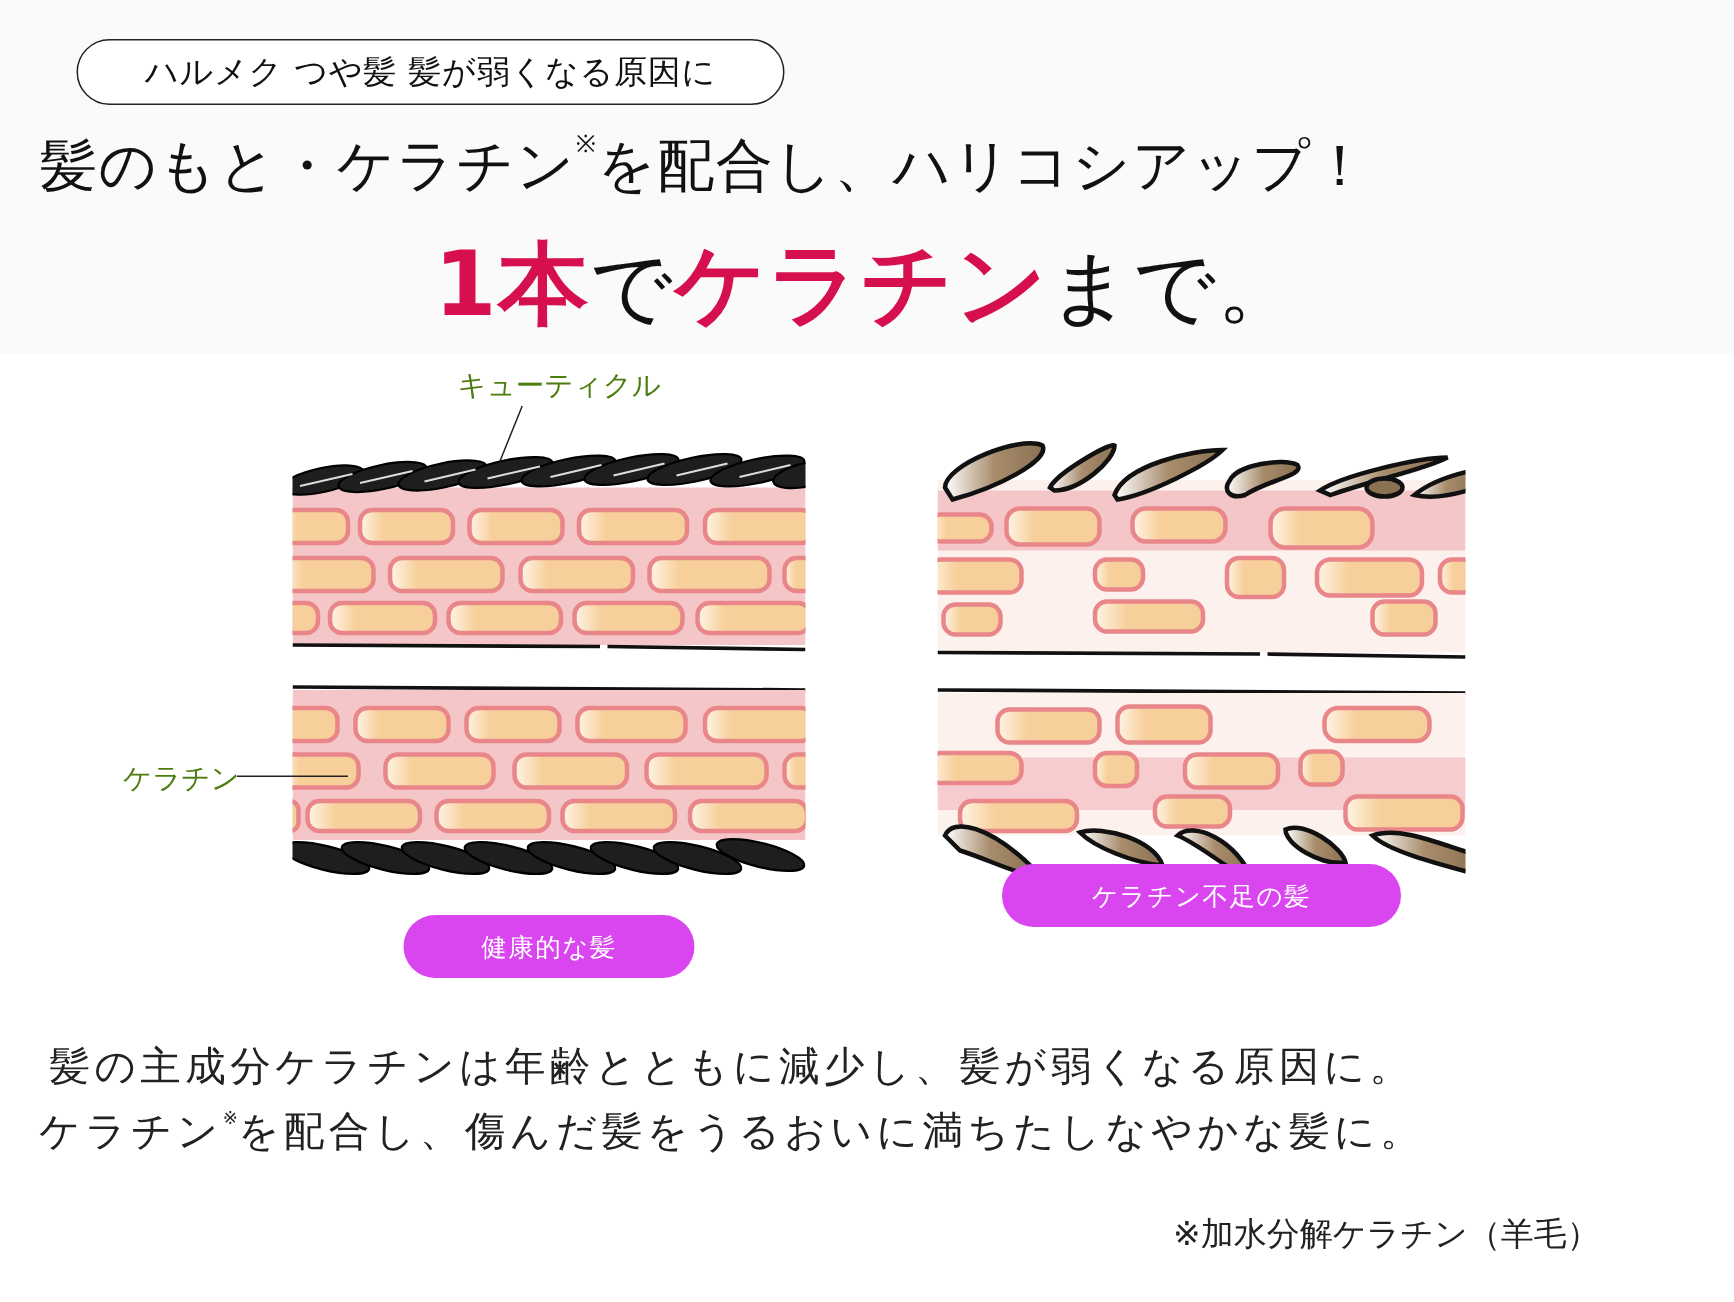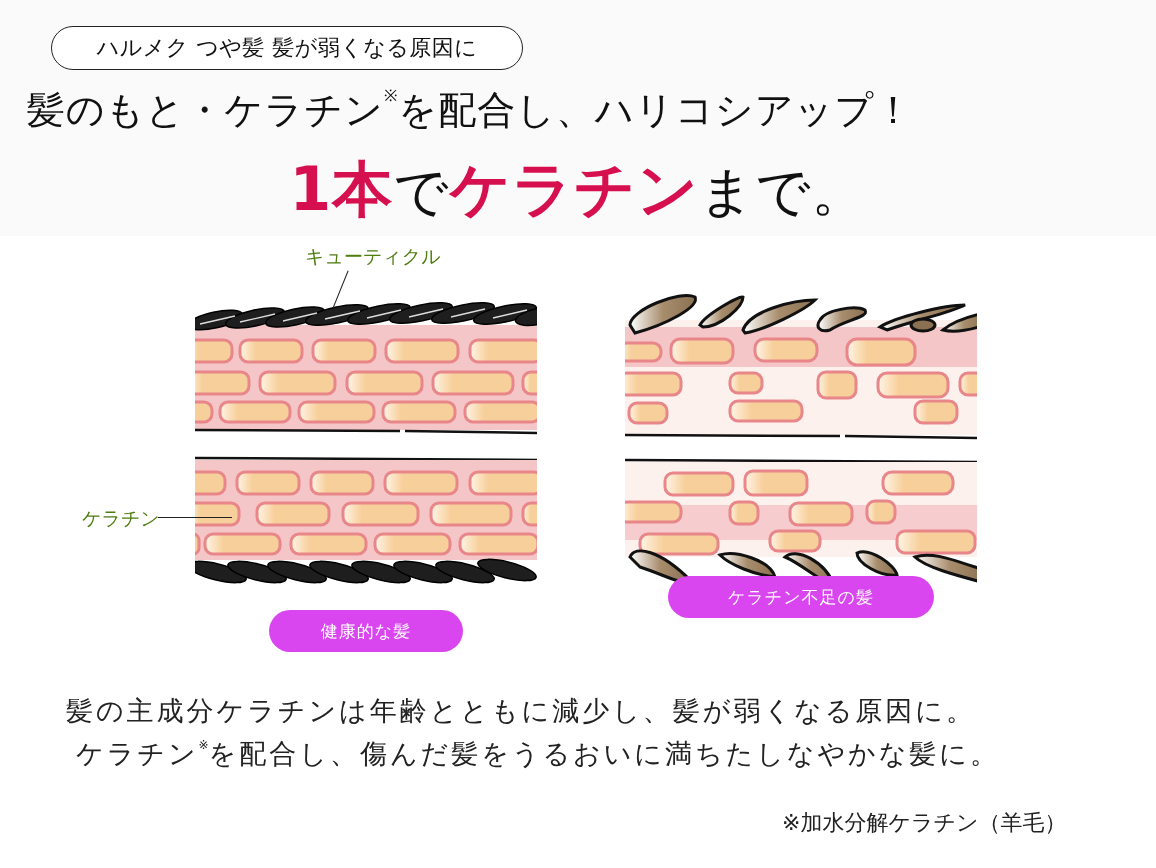--- a/index.html
+++ b/index.html
@@ -8,21 +8,21 @@
     .product-pill { position: absolute; left: 51px; top: 26px; width: 472px; height: 44px; border: 1.5px solid #222; border-radius: 22px; background: #fff; display: flex; align-items: center; justify-content: center; font-size: 22px; letter-spacing: 0.5px; color: #111; }
     .headline { position: absolute; left: 0; top: 84px; width: 940px; text-align: center; font-size: 38px; letter-spacing: 1px; color: #111; font-family: Liberation Mono, monospace; }
     .headline sup { font-size: 16px; vertical-align: 22px; }
     .headline2 { position: absolute; left: 0; top: 150px; width: 1156px; text-align: center; font-size: 60px; font-weight: bold; letter-spacing: 1px; color: #111; }
     .headline2 .red { color: #d6104f; }
     .headline2 .black { color: #111; font-weight: normal; font-size: 54px; }
     .diagram { position: absolute; }
     .label { position: absolute; font-size: 19px; color: #4d7c0f; }
     .leader { position: absolute; background: #222; height: 1.3px; transform-origin: left center; }
     .caption-pill { position: absolute; height: 42px; border-radius: 21px; background: #d946ef; color: #fff; font-size: 17px; display: flex; align-items: center; justify-content: center; letter-spacing: 1px; }
-    .body-text { position: absolute; left: 0; width: 976px; text-align: right; font-size: 27px; letter-spacing: 3px; color: #222; }
+    .body-text { position: absolute; left: 0; width: 976px; text-align: center; font-size: 27px; letter-spacing: 3px; color: #222; }
     .body-text sup { font-size: 12px; vertical-align: 14px; letter-spacing: 0; }
     .footnote { position: absolute; left: 782px; top: 808px; font-size: 22px; color: #222; }
   </style>
 </head>
 <body>
 
 <div class="top-band"></div>
 
 <div class="product-pill">
   <span>ハルメク つや髪 髪が弱くなる原因に</span>
@@ -193,19 +193,19 @@
   </g>
 </svg>
 
 <div class="caption-pill" style="left:668px; top:576px; width:266px;">
   <span>ケラチン不足の髪</span>
 </div>
 
 <div class="body-text" style="top:693px;">
   <span>髪の主成分ケラチンは年齢とともに減少し、髪が弱くなる原因に。</span>
 </div>
-<div class="body-text" style="top:736px;margin-left:24px;">
+<div class="body-text" style="top:736px;">
   <span>ケラチン</span><sup>※</sup><span>を配合し、傷んだ髪をうるおいに満ちたしなやかな髪に。</span>
 </div>
 
 <div class="footnote">
   <span>※加水分解ケラチン（羊毛）</span>
 </div>
 
 </body></html>

